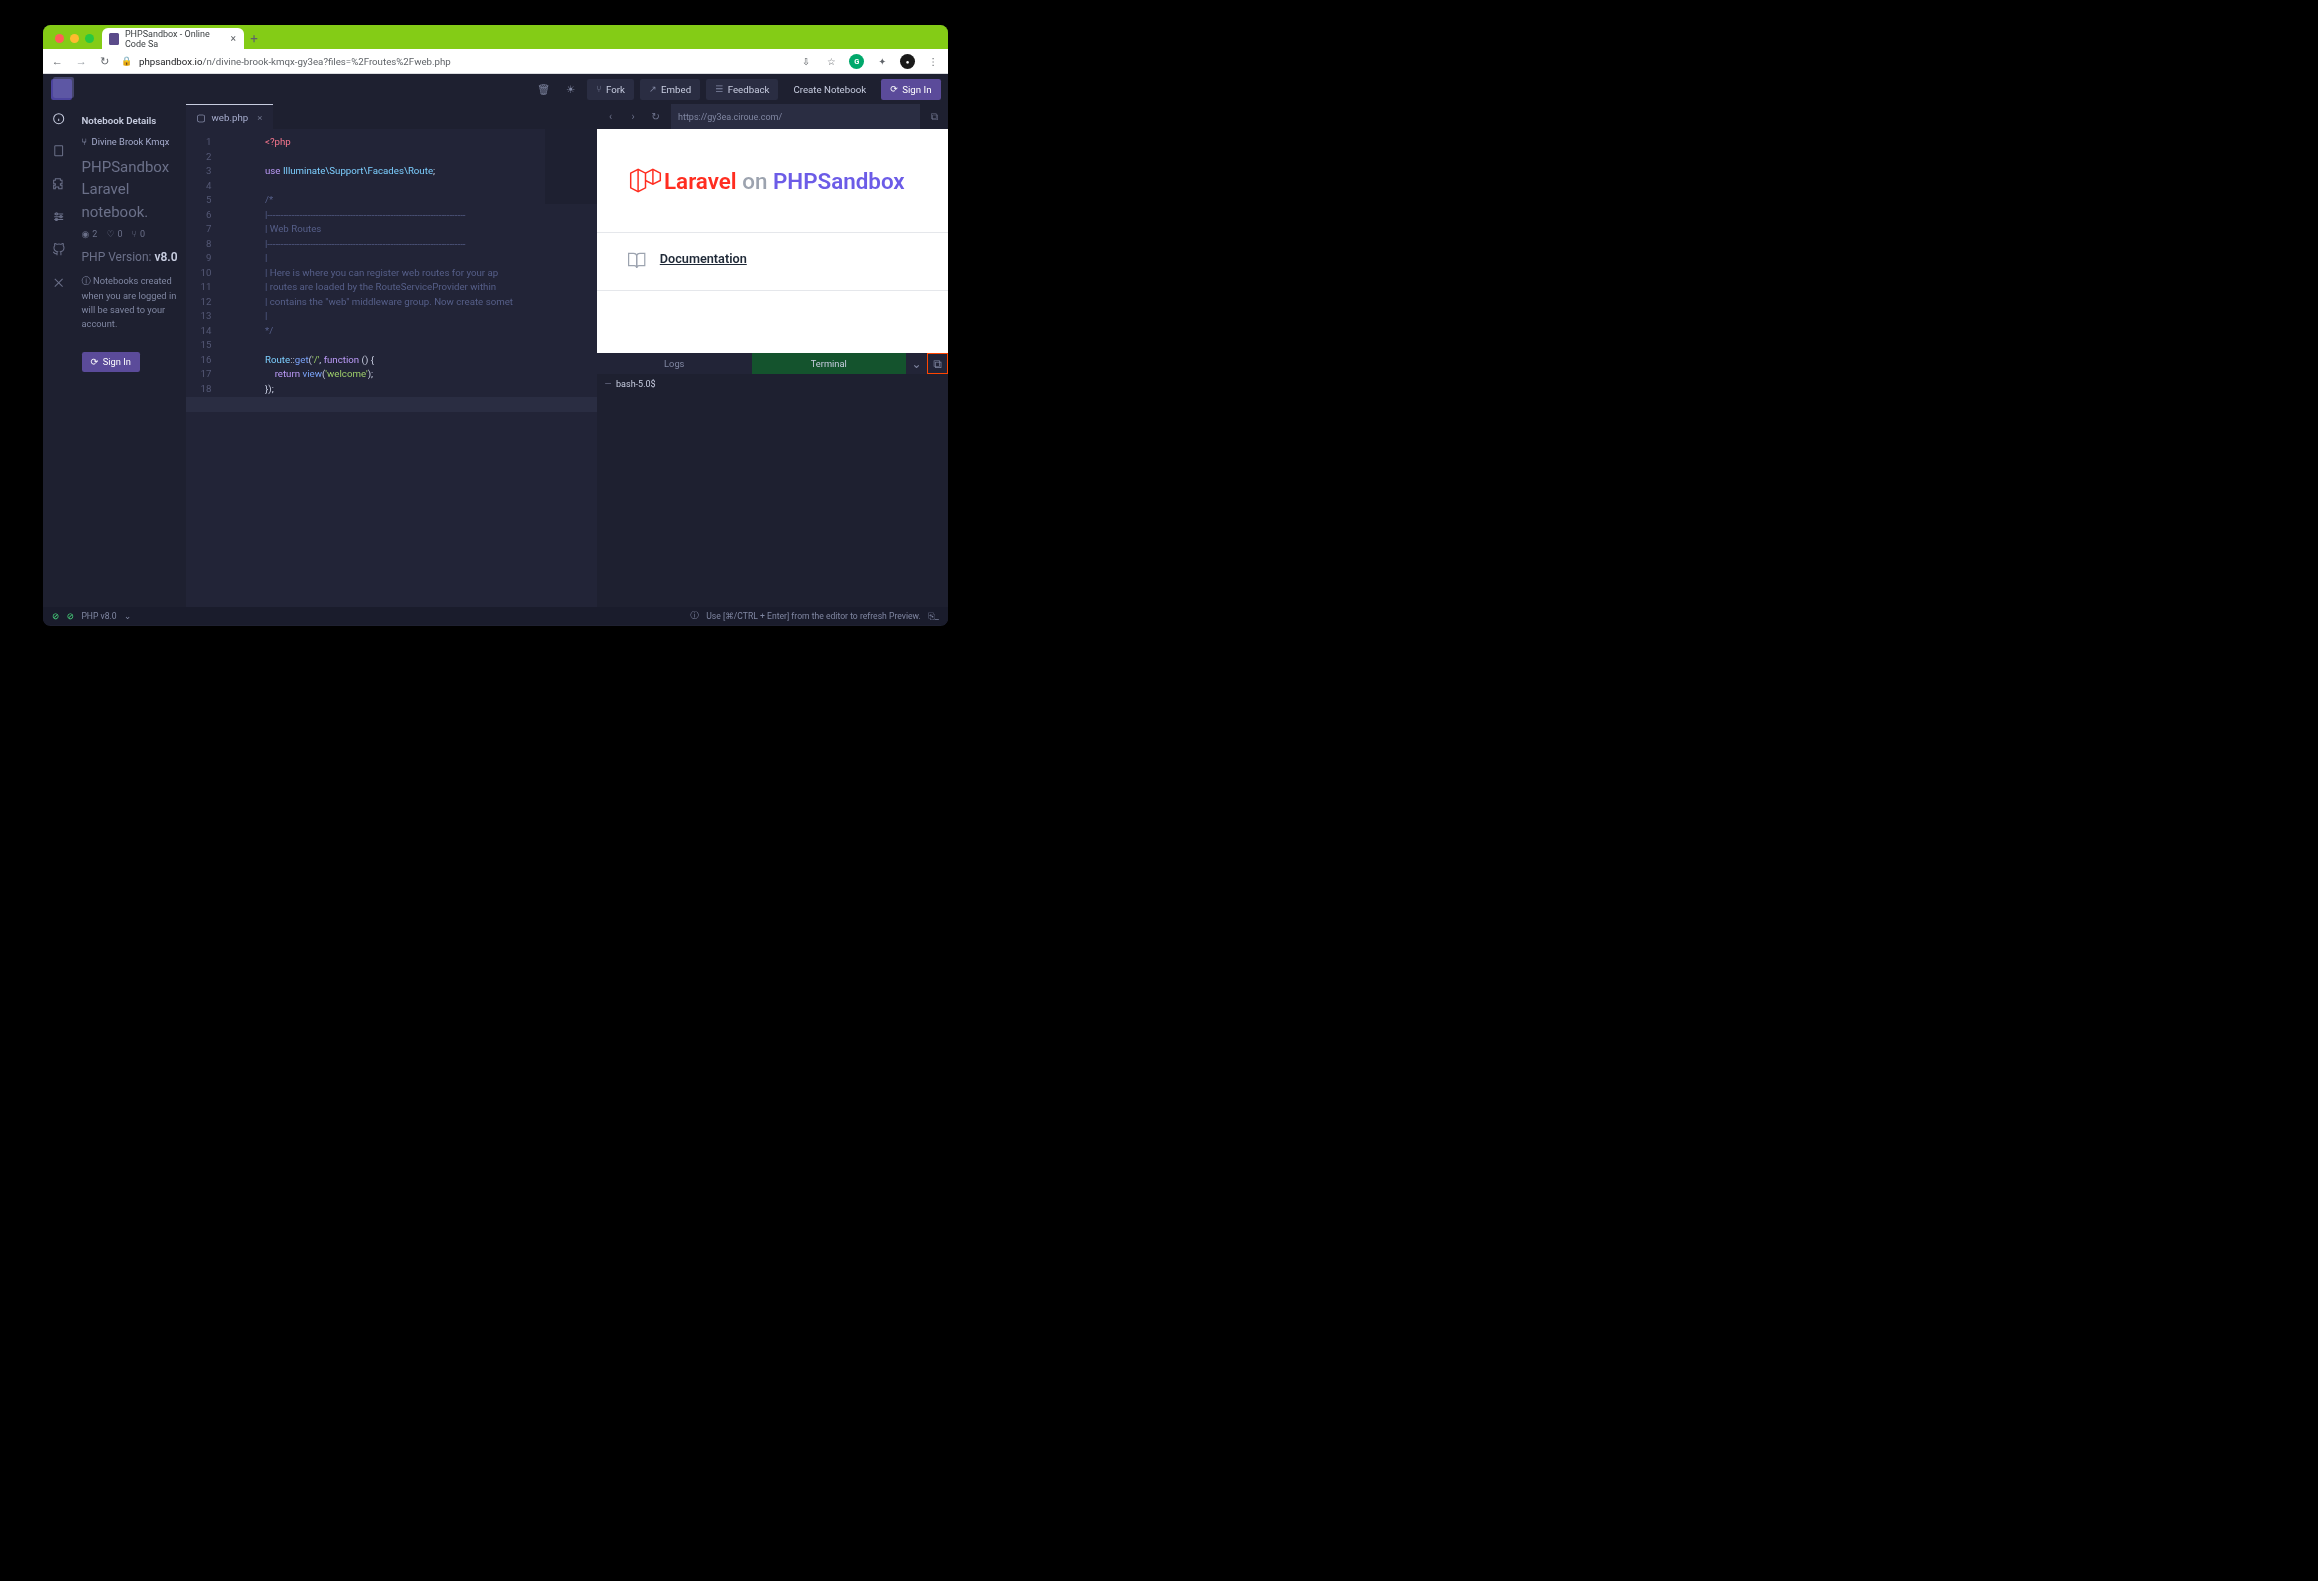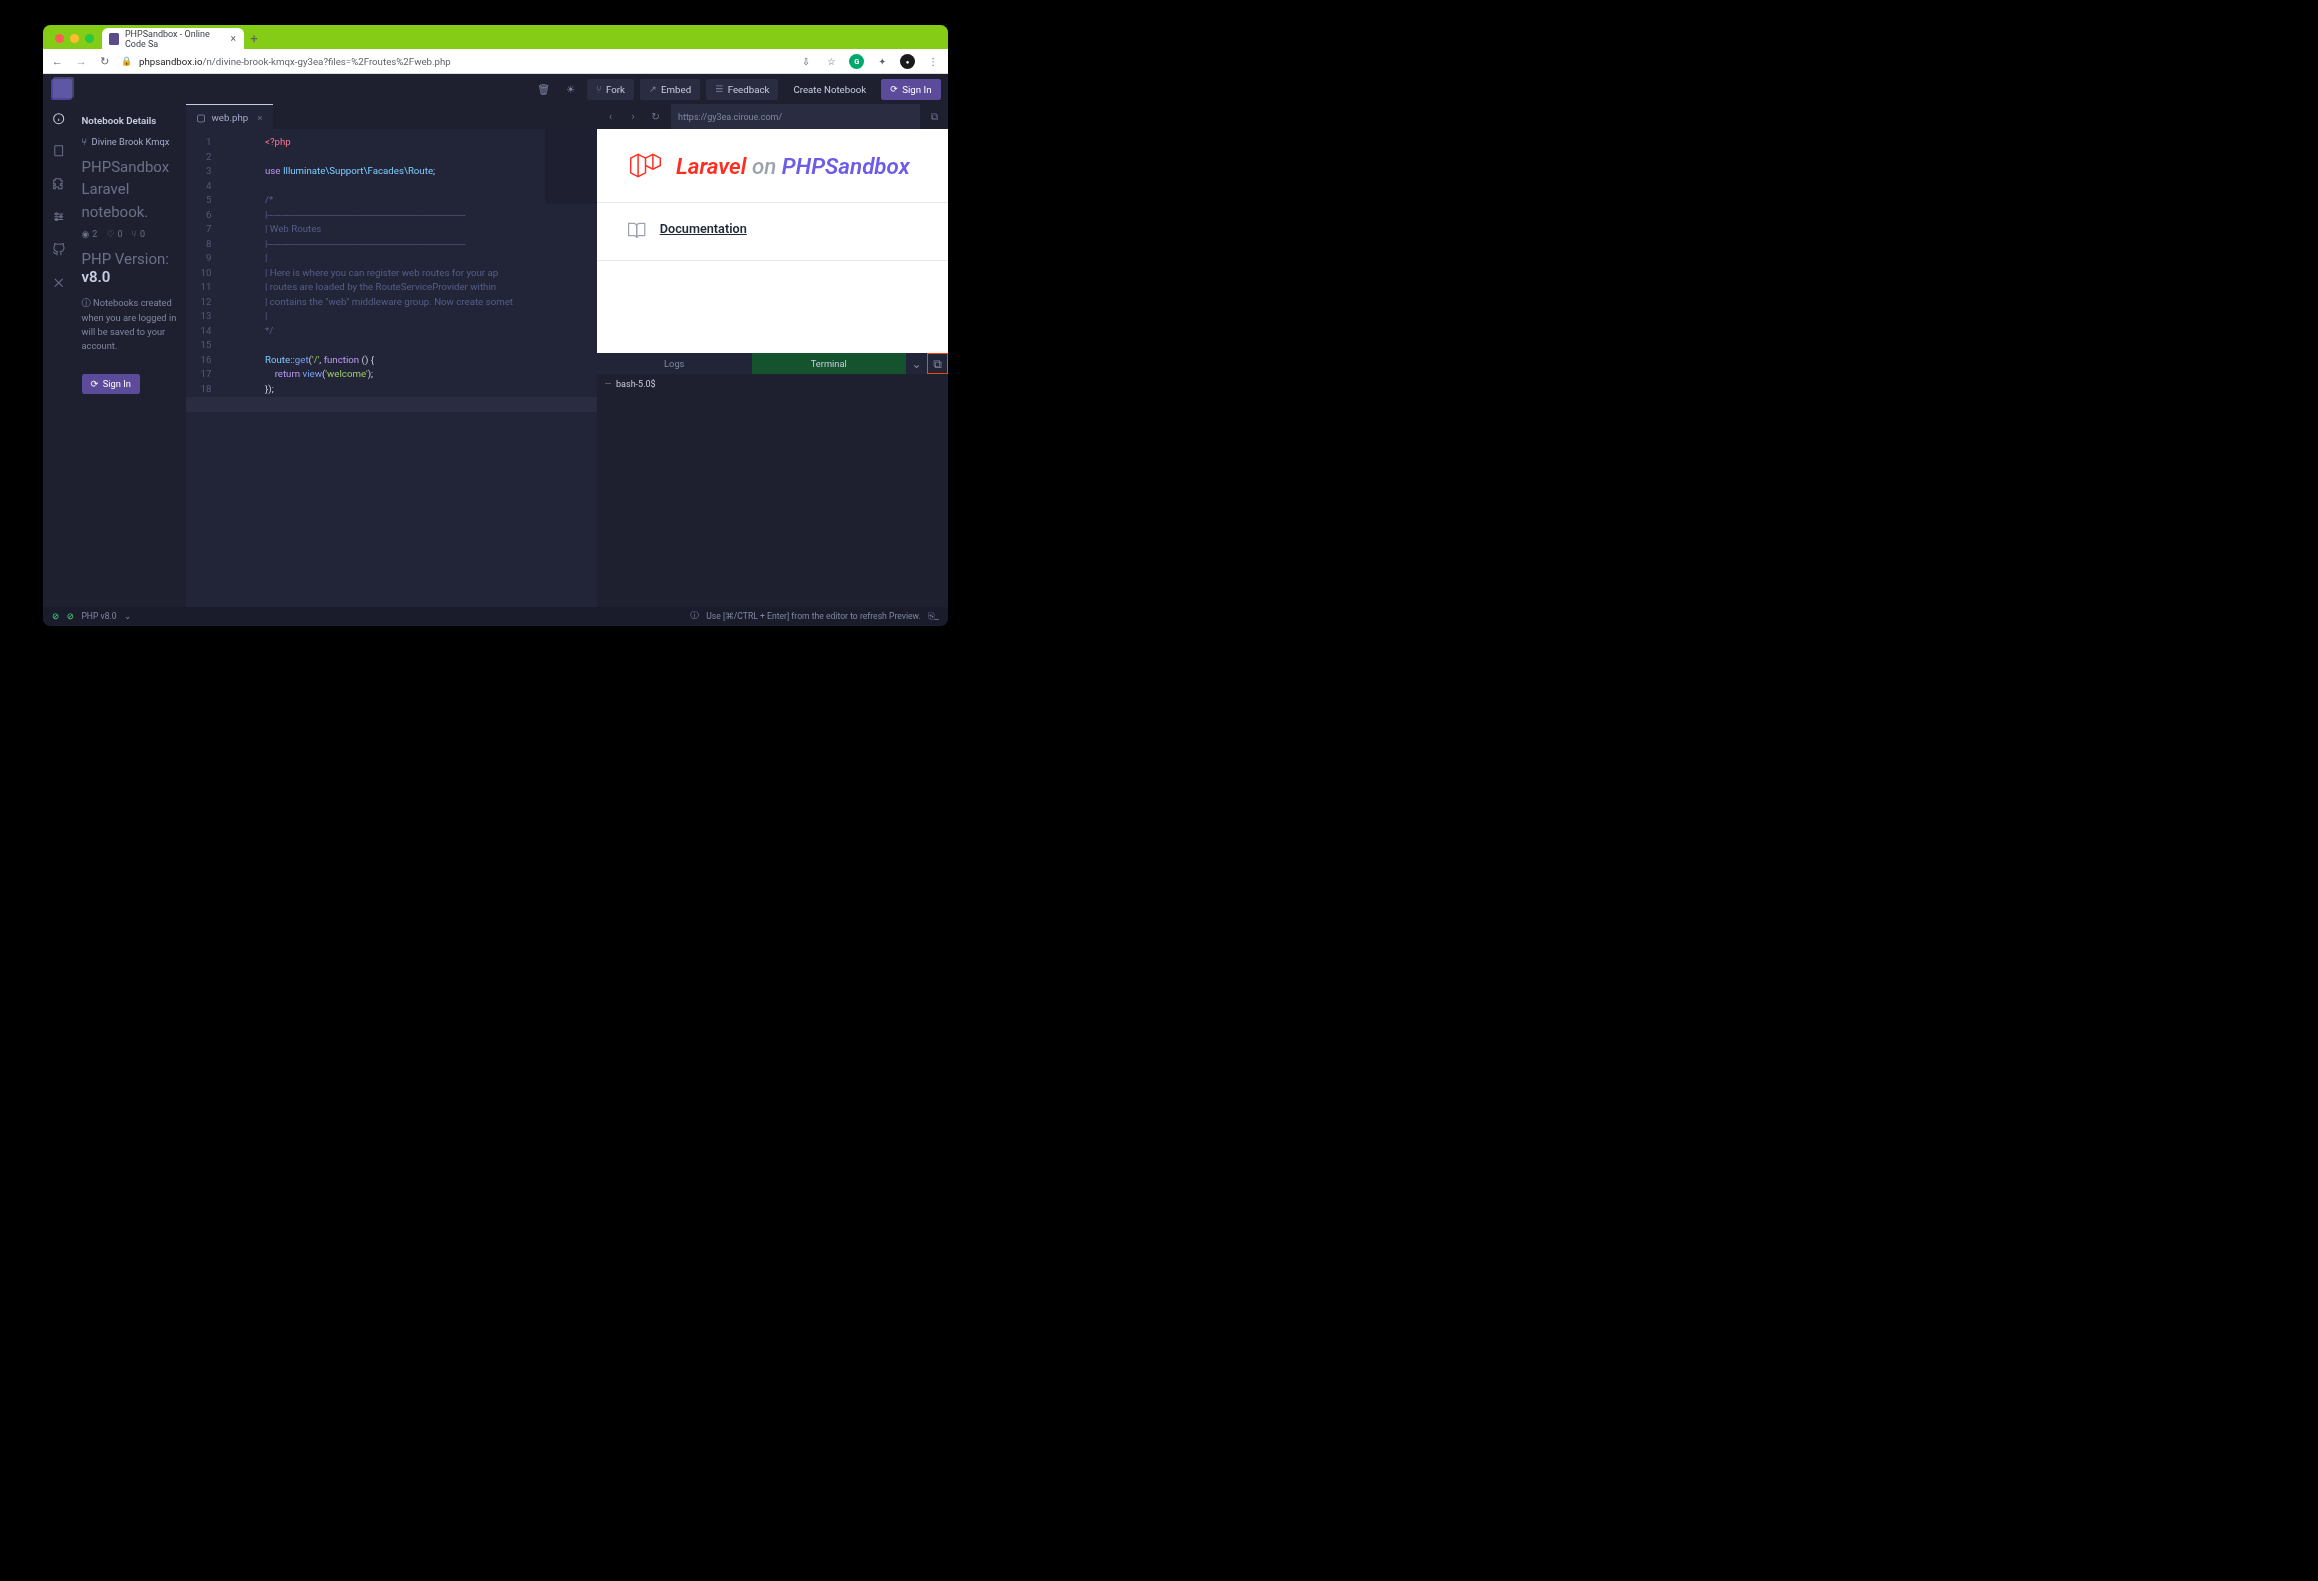--- a/index.html
+++ b/index.html
@@ -47,21 +47,21 @@
 .rail-ic.act{color:#c8cde0}
 .rail-ic svg{width:13.4px;height:13.4px;stroke:currentColor;fill:none;stroke-width:1.8}
 
 
 .side{width:112px;background:#1e2030;padding:10.4px 7.5px;color:#8087a2;font-size:9.7px;}
 .side h3{color:#c8cde0;font-size:9.7px;font-weight:600;margin-bottom:10.4px;}
 .side .nb{display:flex;align-items:center;gap:4.5px;color:#a6accd;font-size:9.3px;margin-bottom:9px;}
 .side .desc{color:#6b7089;font-size:15px;line-height:1.5;margin-bottom:6px;}
 .stats{display:flex;gap:9px;font-size:9px;color:#6b7089;margin-bottom:10.4px;}
 .stat{display:flex;align-items:center;gap:3px}
-.phpv{font-size:15px;color:#6b7089;margin-bottom:10.4px;}
+.phpv{font-size:12px;color:#6b7089;margin-bottom:10.4px;}
 .phpv b{color:#c8cde0;font-weight:600}
 .note{font-size:9.3px;color:#8087a2;line-height:1.55;margin-bottom:20px;}
 .signin{background:#5b4b9a;color:#fff;padding:4.5px 9px;border-radius:2.2px;font-size:9.3px;display:inline-flex;align-items:center;gap:4.5px;}
 
 
 .editor{flex:1;display:flex;flex-direction:column;background:#222437;}
 .etabs{height:25px;background:#1e2030;display:flex;align-items:flex-end;}
 .etab{height:25px;padding:0 10.4px;display:flex;align-items:center;gap:6px;font-size:9.7px;color:#a6accd;background:#222437;border-top:0.7px solid #c8cde0;}
 .etab .x{color:#6b7089;font-size:9.7px;margin-left:3px}
 .code{flex:1;display:flex;font-family:'SF Mono',Menlo,Consolas,monospace;font-size:9.7px;line-height:14.5px;position:relative;}
@@ -70,21 +70,21 @@
 .k-red{color:#f7768e}.k-cyan{color:#7dcfff}.k-grn{color:#565f89}.k-fn{color:#7aa2f7}.k-str{color:#9ece6a}.k-pur{color:#bb9af7}
 .cur-line{background:#2a2d42;position:absolute;left:0;right:0;height:14.5px;}
 .mini{position:absolute;right:0;top:0;width:52px;height:75px;background:#1a1c2c;opacity:.5;font-size:1.5px;padding:3px;color:#565f89;overflow:hidden;}
 
 
 .preview{width:351px;display:flex;flex-direction:column;background:#1e2030;}
 .pbar{height:25px;display:flex;align-items:center;padding:0 6px;gap:7.5px;}
 .pnav{color:#6b7089;font-size:10.4px;width:15px;text-align:center;}
 .purl{flex:1;background:#2a2d42;height:34px;border-radius:2.2px;padding:0 7.5px;font-size:9px;color:#8087a2;display:flex;align-items:center;}
 .iframe{flex:1;background:#fff;overflow:hidden;position:relative;}
-.lv-hero{padding:18px 30px;display:flex;align-items:center;gap:12px;font-style:italic;}
+.lv-hero{padding:33px 30px;display:flex;align-items:center;}
 .lv-logo{width:37px;height:37px;}
 .lv-txt{font-size:22.4px;font-weight:600;}
 .lv-txt .a{color:#ff2d20}.lv-txt .b{color:#9ca3af;font-weight:500}.lv-txt .c{color:#6c5ce7}
 .lv-sec{padding:18px 30px;border-top:0.7px solid #e5e7eb;display:flex;gap:13.4px;}
 .lv-ico{color:#9ca3af;}
 .lv-h{font-size:12.7px;font-weight:600;color:#1f2937;margin-bottom:6px;text-decoration:underline;}
 .lv-p{font-size:9.7px;color:#6b7280;line-height:1.6;}
 
 .term-wrap{height:254px;display:flex;flex-direction:column;}
 .term-tabs{height:21px;background:#222437;display:flex;}

